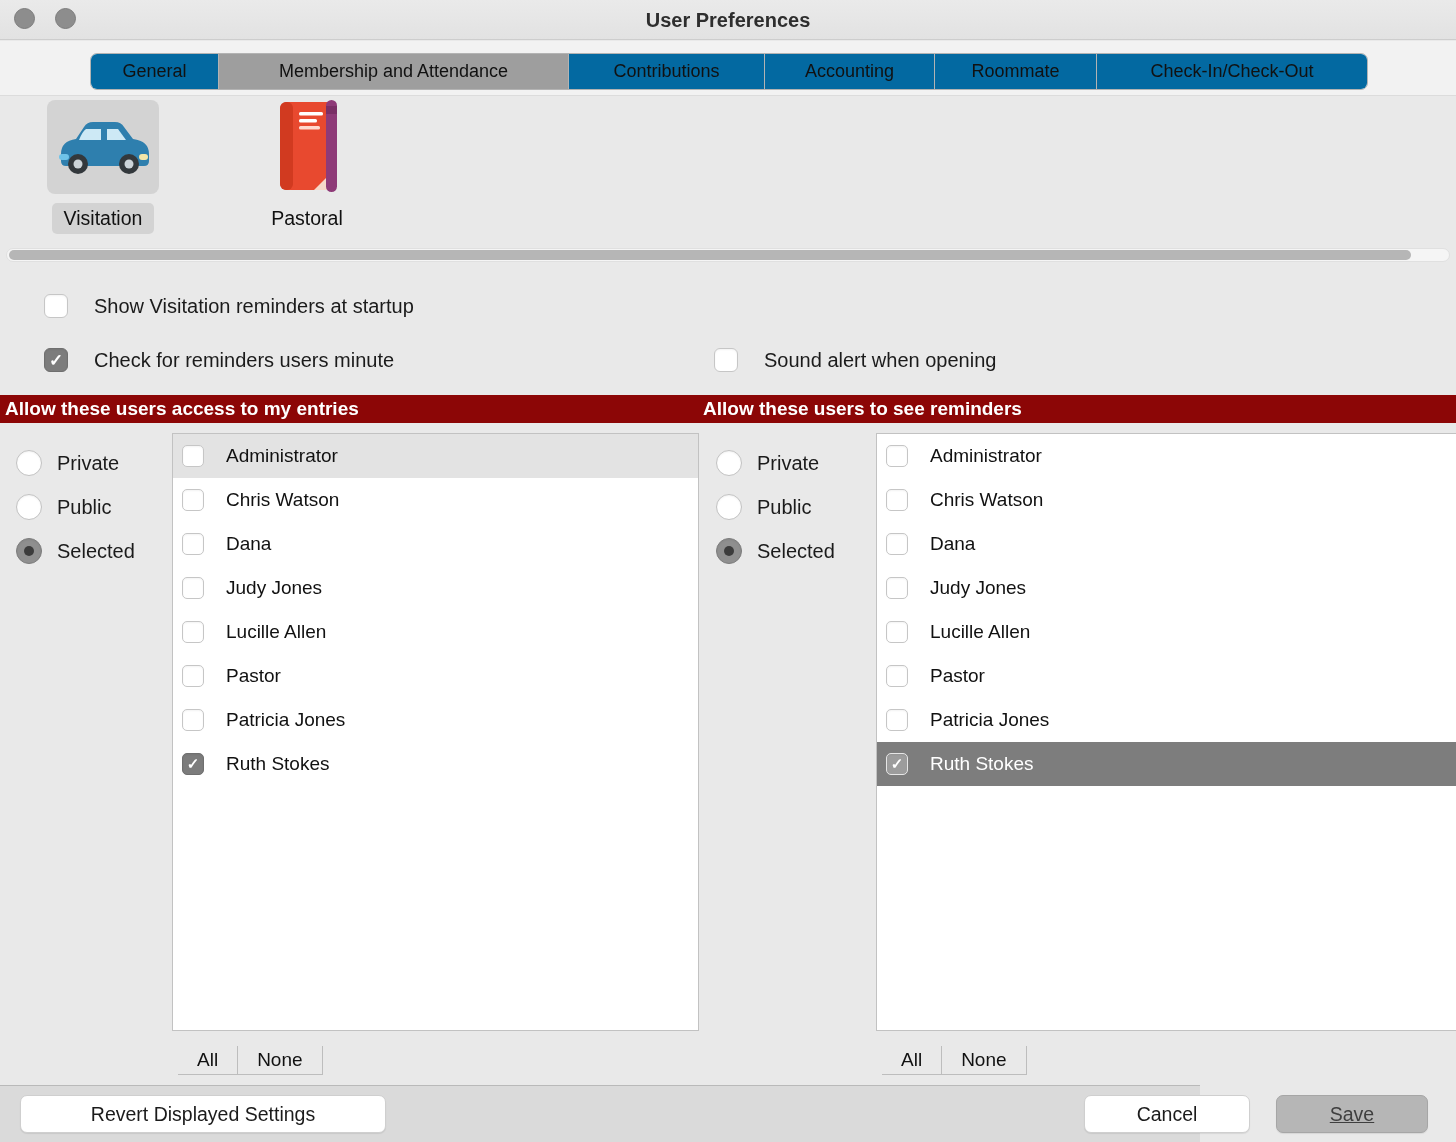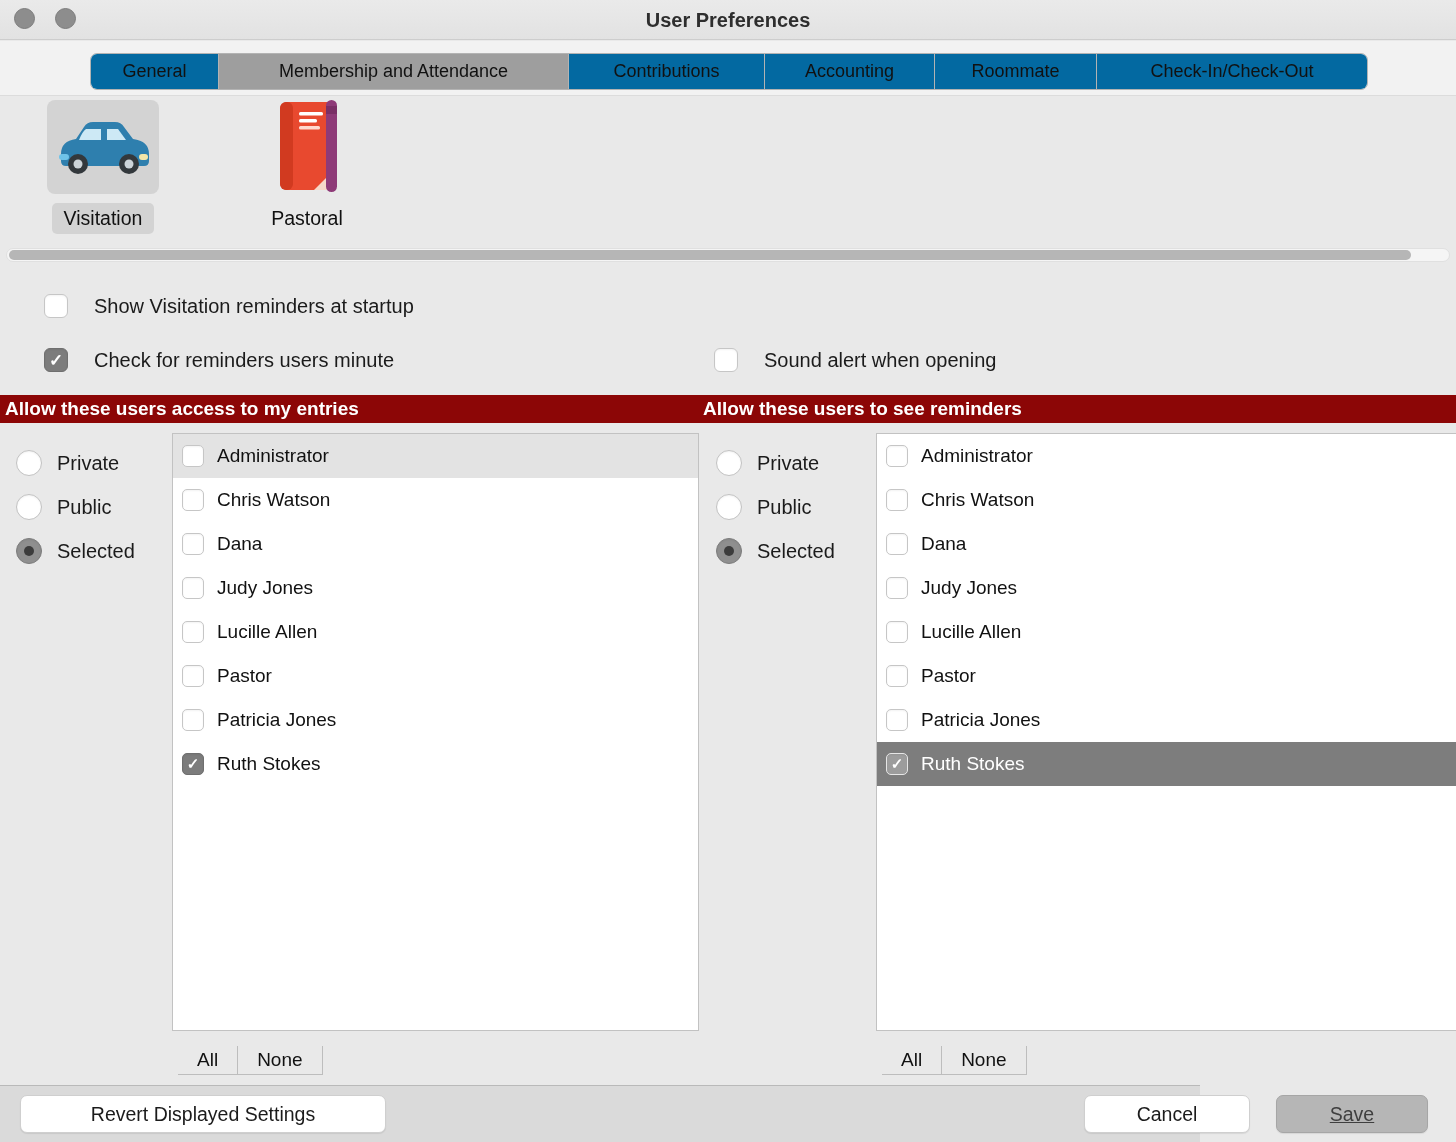--- a/index.html
+++ b/index.html
@@ -64,21 +64,21 @@
     border:1px solid #c2c2c2; box-shadow:inset 0 1px 2px rgba(0,0,0,.06);
     position:relative; flex:none; }
   .radio.selected { background:#8f8f8f; border-color:#7c7c7c; }
   .radio.selected::after { content:""; position:absolute; left:7px; top:7px;
     width:10px; height:10px; border-radius:50%; background:#3c3c3c; }
   
   .listbox { position:absolute; top:433px; height:598px; background:#fff;
     border:1px solid #c2c2c2; overflow:hidden; }
   #access-user-list { left:172px; width:527px; }
   #reminders-user-list { left:876px; width:581px; }
-  .user-row { height:44px; display:flex; align-items:center; gap:13px;
+  .user-row { height:44px; display:flex; align-items:center; gap:22px;
     padding-left:9px; font-size:19px; color:#111; }
   .user-row.hl-light { background:#e3e3e3; }
   .user-row.hl-dark { background:#7d7d7d; color:#fff; }
   .user-row.hl-dark .checkbox { background:#9c9c9c; border-color:#e6e6e6; }
   .user-row.hl-dark .checkbox.checked { background:#9c9c9c; }
   
   .list-actions { position:absolute; top:1046px; height:29px; display:flex;
     border-bottom:1px solid #bdbdbd; }
   .action-btn { padding:0 19px; font-size:19px; line-height:28px; color:#111;
     border-right:1.5px solid #bdbdbd; background:transparent; }

